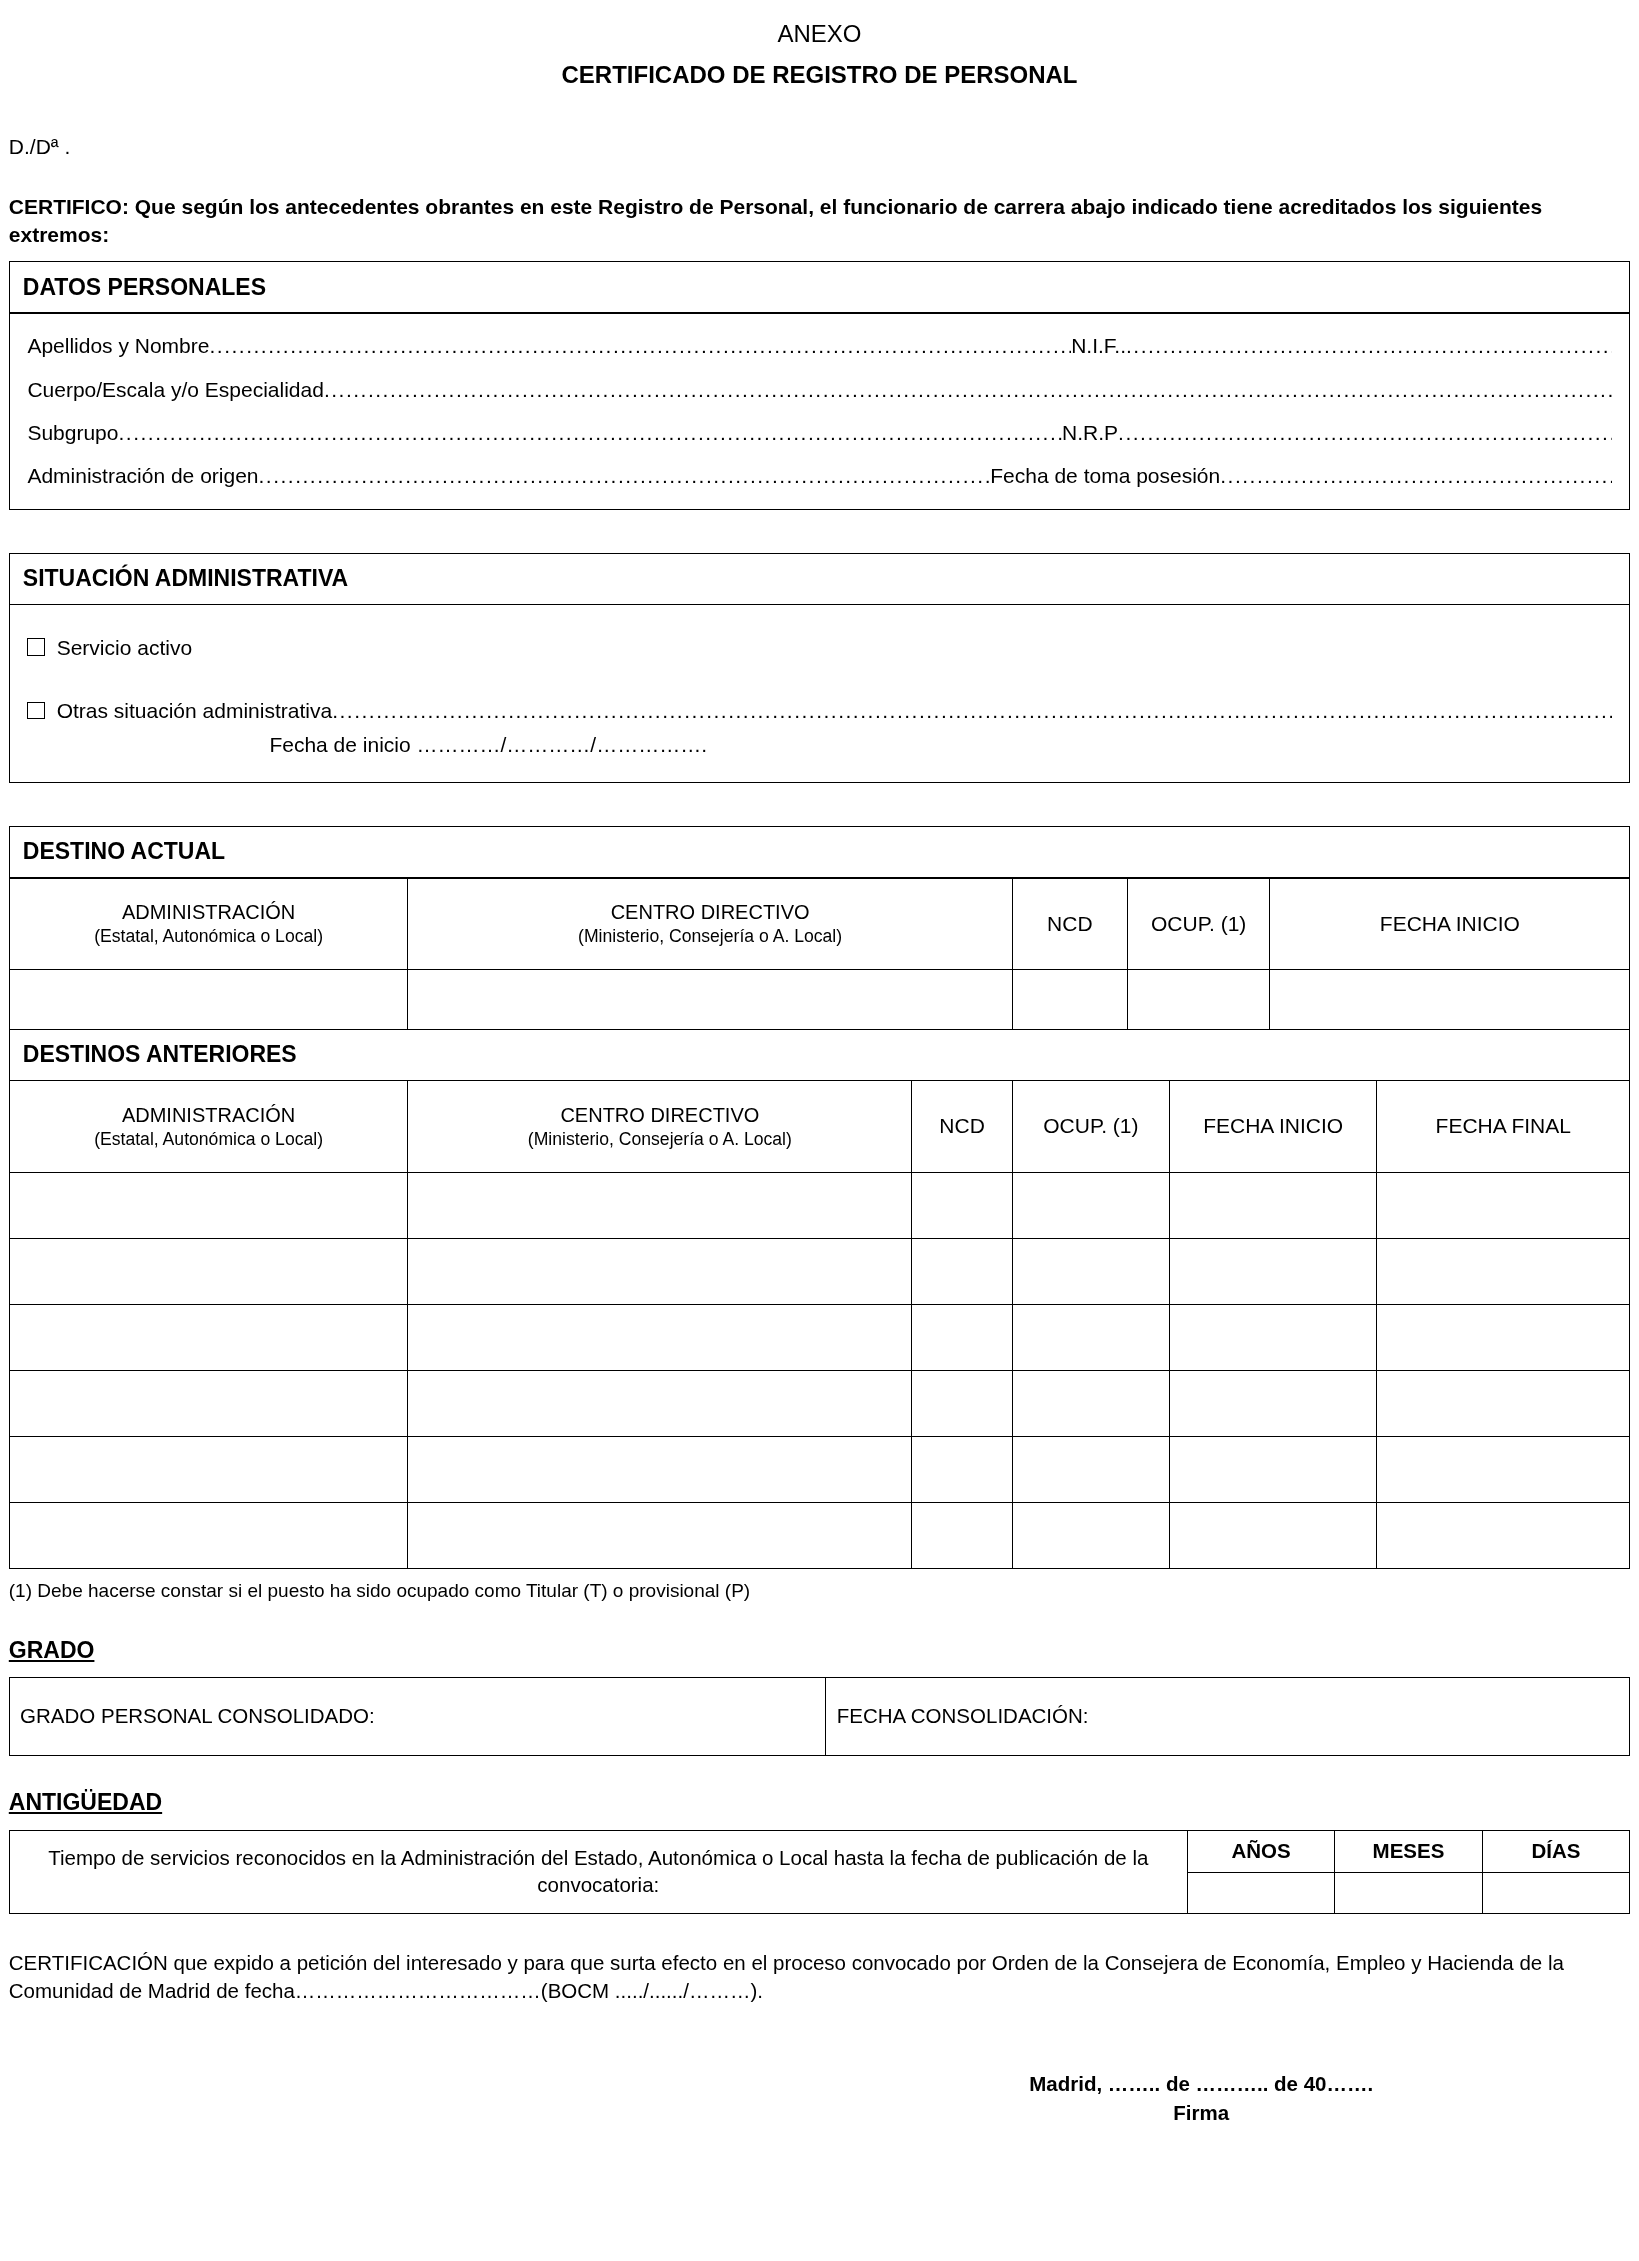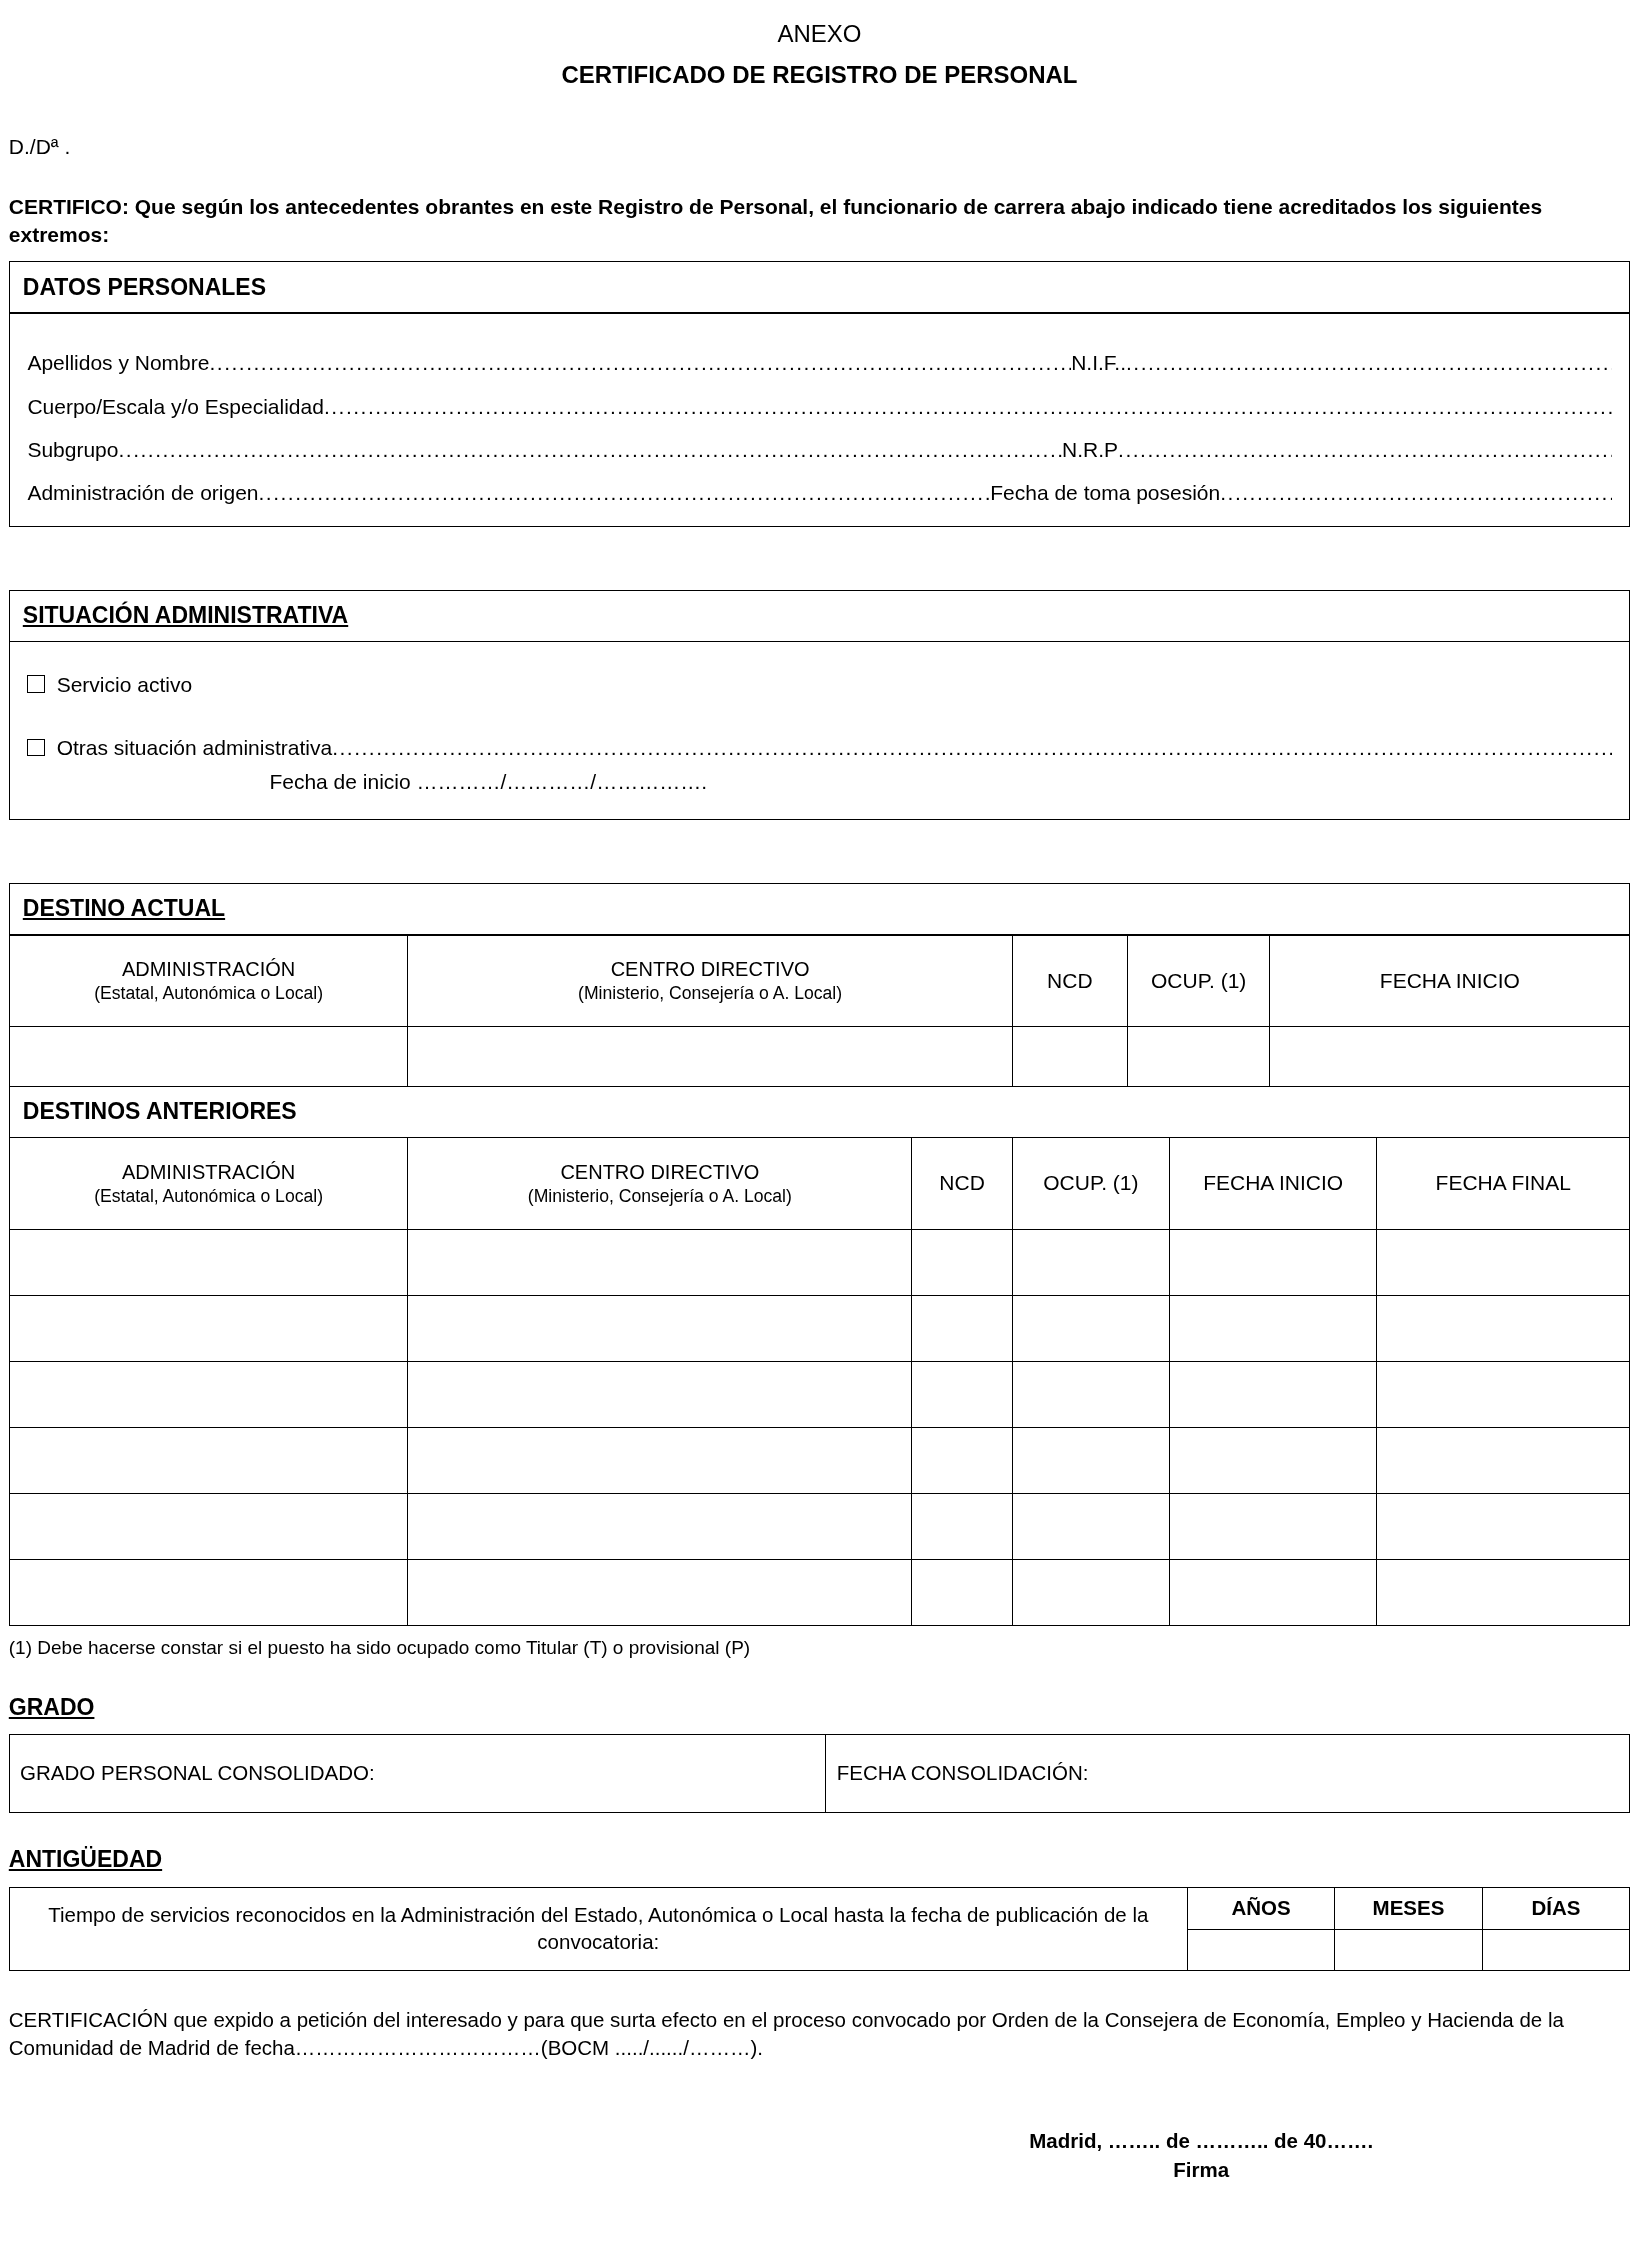--- a/index.html
+++ b/index.html
@@ -30,33 +30,33 @@
     padding: 10.3px 13px;
   }
   .section-body { padding: 16px 17.6px 19px 17.6px; margin-top: -1.5px; }
 
   .fieldline {
     display: flex;
     align-items: baseline;
     margin-top: 16px;
     white-space: nowrap;
   }
-  .fieldline:first-child { margin-top: 20px; }
+  .fieldline:first-child { margin-top: 3px; }
   .dotfill {
     flex: 1 1 0;
     overflow: hidden;
     white-space: nowrap;
     letter-spacing: 1.5px;
     min-width: 14.7px;
   }
   .dotfill::after {
     content: "..........................................................................................................................................................................................................................................................";
   }
 
-  .gap-lg { margin-top: 63px; text-decoration: underline; }
+  .gap-lg { margin-top: 43px; }
 
   .checkline { display: flex; align-items: center; margin-top: 36px; white-space: nowrap; }
   .checkline:first-child { margin-top: 13px; }
   .checkbox {
     display: inline-block;
     width: 17.6px; height: 17.6px;
     border: 1.5px solid #000;
     margin-right: 11.7px;
     flex: 0 0 auto;
   }

